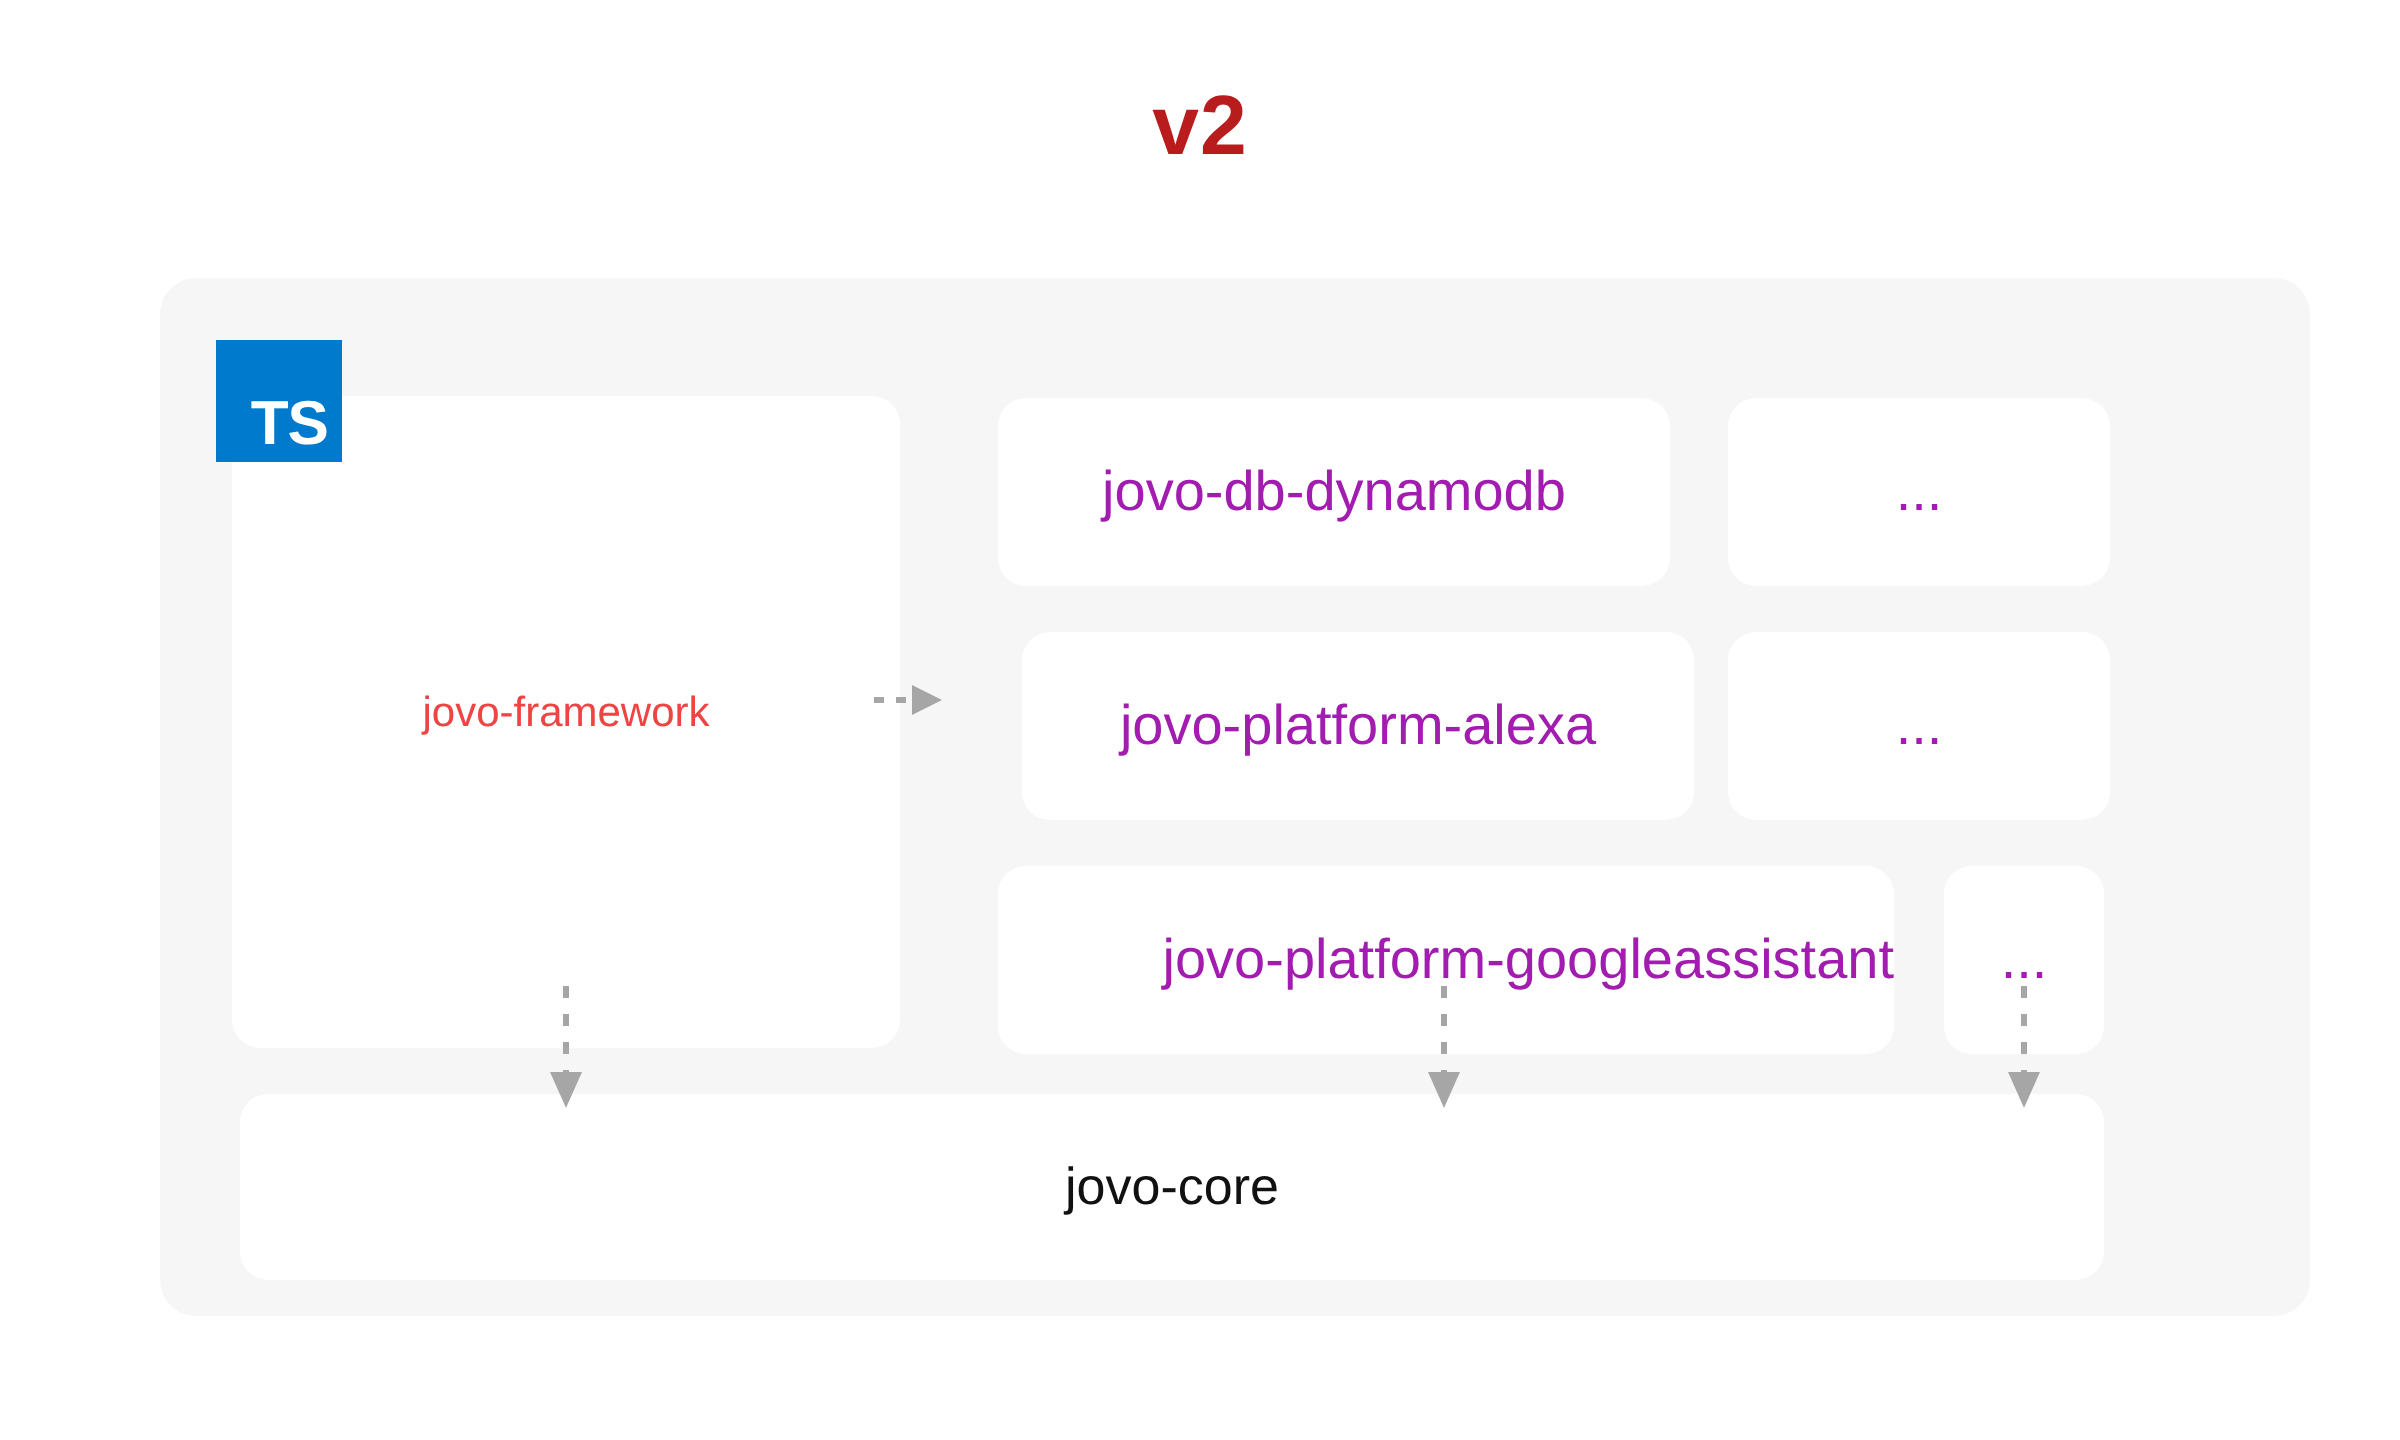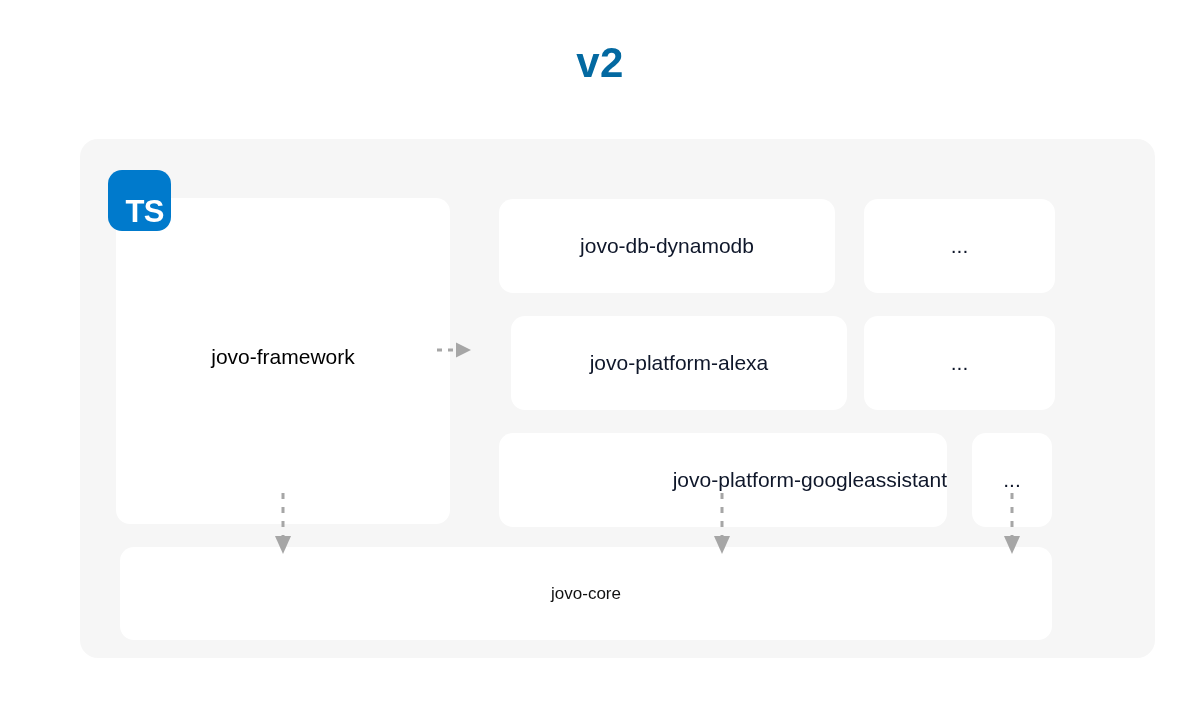--- a/index.html
+++ b/index.html
@@ -20,21 +20,21 @@
   
   .page-title {
     position: absolute;
     left: 0;
     top: 42px;
     width: 1200px;
     text-align: center;
     font-size: 42px;
     font-weight: 700;
     letter-spacing: 0.5px;
-    color: #0369a1;
+    color: #b91c1c;
     line-height: 1;
   }
 
   
   .panel {
     position: absolute;
     left: 80px;
     top: 139px;
     width: 1075px;
     height: 519px;
@@ -59,71 +59,70 @@
   .card-framework {
     left: 116px;
     top: 198px;
     width: 334px;
     height: 326px;
     padding: 0 22px;
   }
   .card-framework .card-title {
     font-size: 21px;
     font-weight: 400;
-    color: #000000;
+    color: #ef4444;
     line-height: 1.2;
     margin: 13px 0 22px 0;
   }
   .card-framework .card-desc {
     font-size: 19px;
     font-weight: 400;
     color: #6b6b6b;
     line-height: 1.52;
     margin: 0;
     max-width: 250px;
   }
 
   
   .card-pkg {
-    font-size: 21px;
-    font-weight: 400;
-    color: #0f172a;
+    font-size: 28px;
+    font-weight: 400;
+    color: #a21caf;
   }
   .card-r1c1 { left: 499px; top: 199px;  width: 336px; height: 94px; }
   .card-r1c2 { left: 864px; top: 199px;  width: 191px; height: 94px; }
   .card-r2c1 { left: 511px; top: 316px;  width: 336px; height: 94px; }
   .card-r2c2 { left: 864px; top: 316px;  width: 191px; height: 94px; }
   .card-r3c1 { left: 499px; top: 433px;  width: 448px; height: 94px; align-items: flex-end; }
   .card-r3c2 { left: 972px; top: 433px;  width: 80px;  height: 94px; }
 
   
   .card-core {
     left: 120px;
     top: 547px;
     width: 932px;
     height: 93px;
-    font-size: 17px;
+    font-size: 26px;
     font-weight: 400;
     color: #111111;
   }
 
   
   .ts-badge {
     position: absolute;
     left: 108px;
     top: 170px;
     width: 63px;
     height: 61px;
     background: #007acc;
     display: flex;
     align-items: flex-end;
     justify-content: flex-end;
     box-sizing: border-box;
     padding: 0 7px 4px 0;
-    border-radius: 14px;
   }
   .ts-badge-label {
     color: #ffffff;
     font-size: 31px;
     font-weight: 700;
     line-height: 1;
     letter-spacing: -0.5px;
   }
 
   

